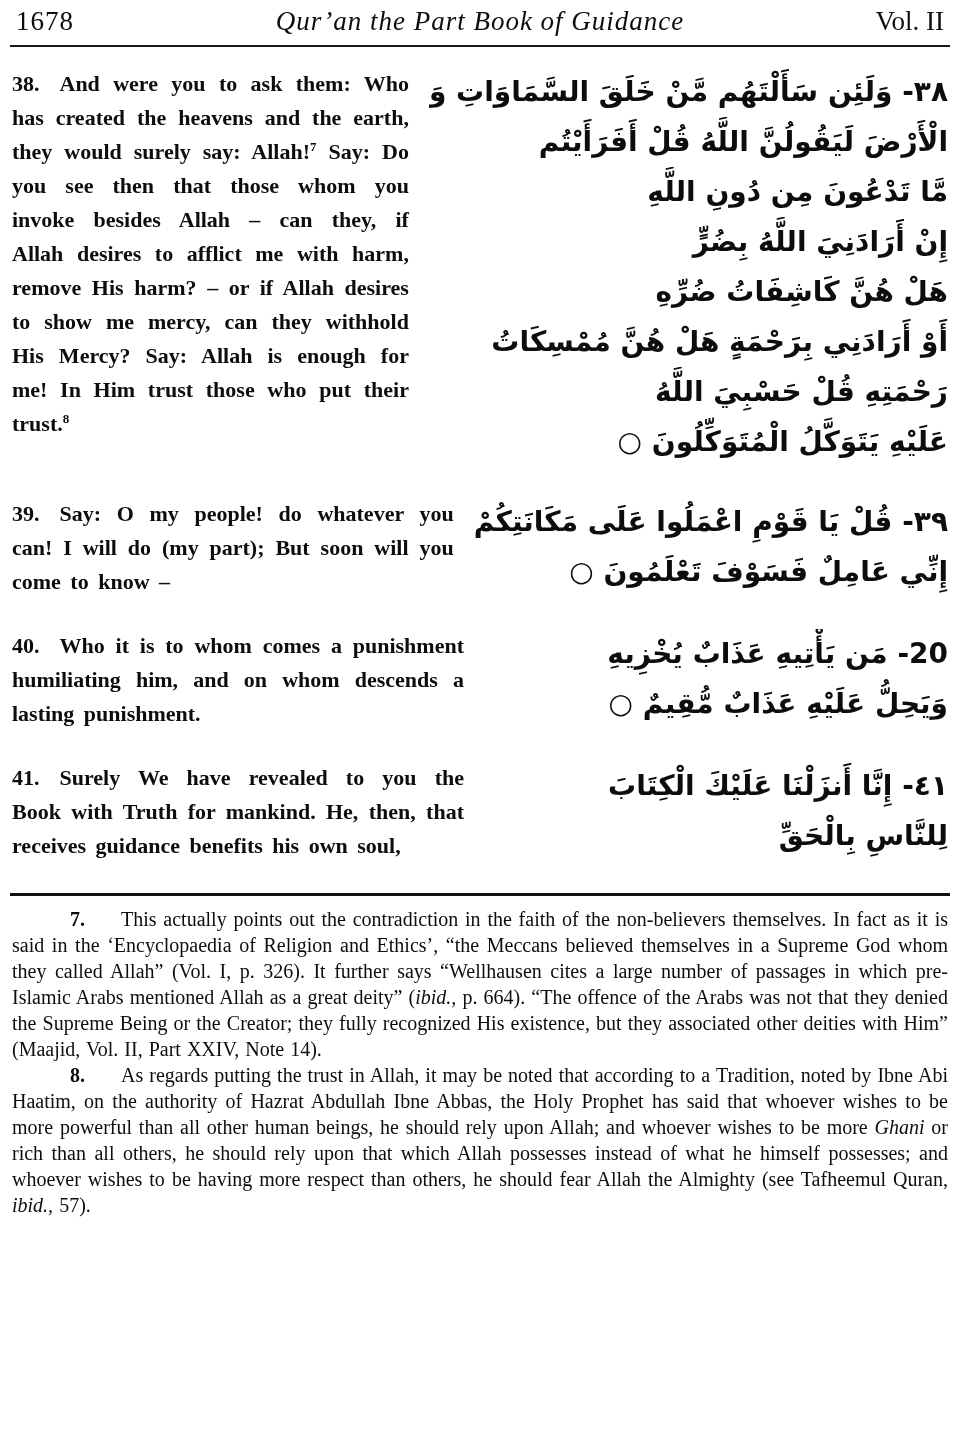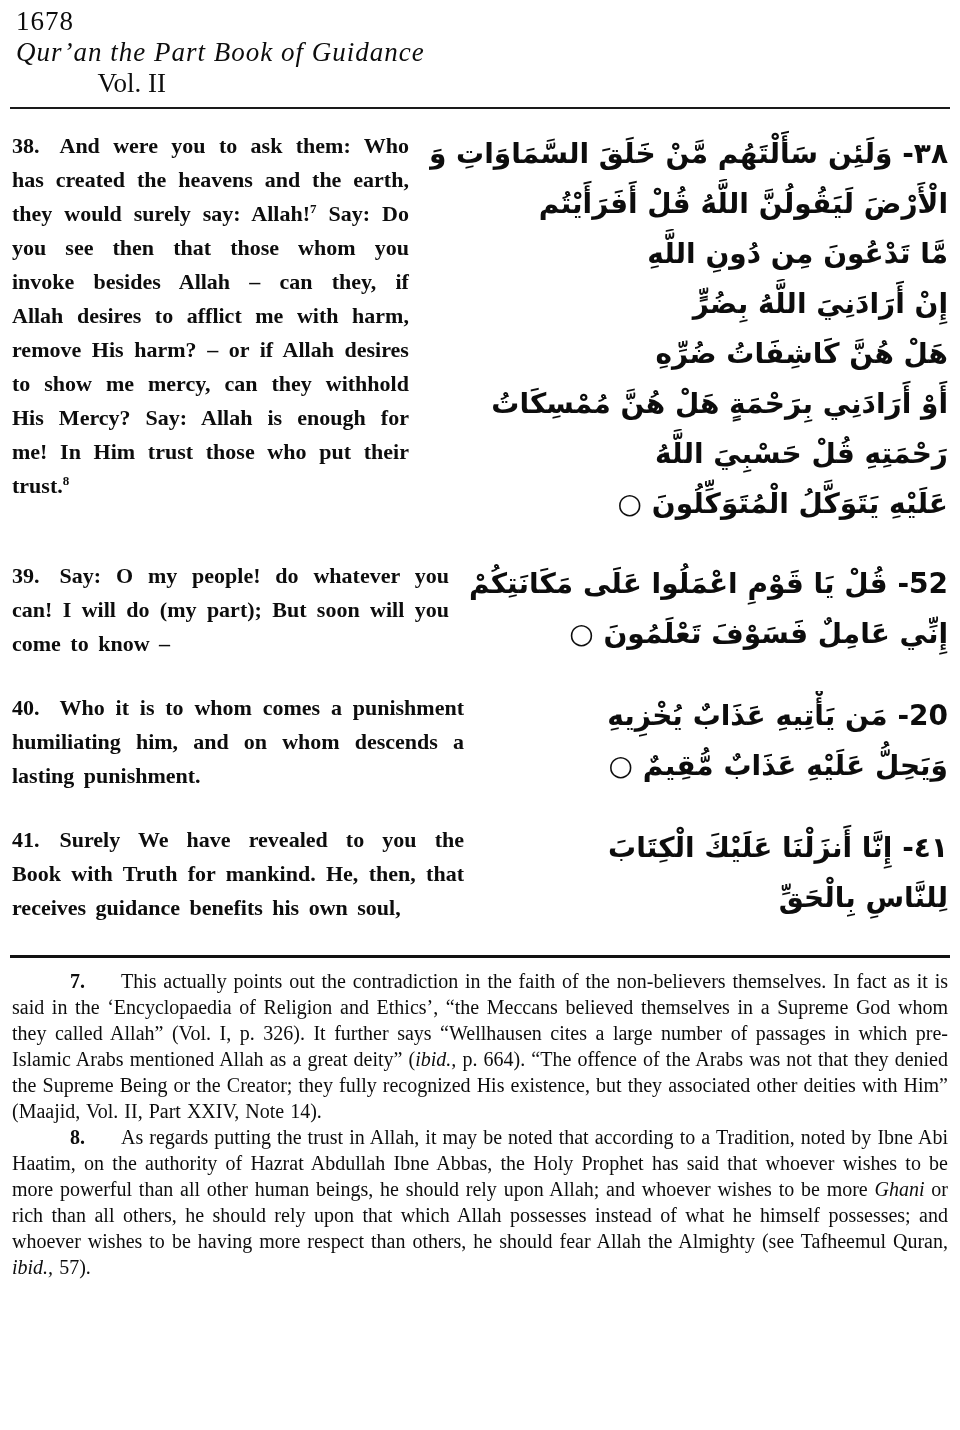--- a/index.html
+++ b/index.html
@@ -7,24 +7,23 @@
   body {
     width: 960px; height: 1430px;
     color: #0d0d0d;
     font-family: "Liberation Serif", serif;
     overflow: hidden;
   }
   .page { padding: 4px 10px 0; }
 
   
   .header {
-    display: flex; align-items: flex-start;
+    display: flex; align-items: center;
     font-size: 27px;
     padding: 2px 6px 6px;
-    flex-direction: column;
   }
   .pagenum { width: 150px; letter-spacing: 1px; }
   .title   { flex: 1; text-align: center; font-style: italic; letter-spacing: 1px; }
   .volume  { width: 150px; text-align: right; }
   .header-rule { border-top: 2px solid #1a1a1a; margin: 2px 0 20px; }
 
   
   .verses { padding: 0 2px; }
   .verse-row { display: flex; gap: 16px; margin-bottom: 30px; }
   .english {
@@ -85,21 +84,21 @@
           <div class="aline">إِنْ أَرَادَنِيَ اللَّهُ بِضُرٍّ</div>
           <div class="aline">هَلْ هُنَّ كَاشِفَاتُ ضُرِّهِ</div>
           <div class="aline">أَوْ أَرَادَنِي بِرَحْمَةٍ هَلْ هُنَّ مُمْسِكَاتُ</div>
           <div class="aline">رَحْمَتِهِ قُلْ حَسْبِيَ اللَّهُ</div>
           <div class="aline">عَلَيْهِ يَتَوَكَّلُ الْمُتَوَكِّلُونَ ○</div>
         </div>
       </div>
       <div class="verse-row">
         <div class="english"><span class="vnum">39.</span>Say: O my people! do whatever you can! I will do (my part); But soon will you come to know –</div>
         <div class="arabic" dir="rtl">
-          <div class="aline">52- قُلْ يَا قَوْمِ اعْمَلُوا عَلَى مَكَانَتِكُمْ</div>
+          <div class="aline">٣٩- قُلْ يَا قَوْمِ اعْمَلُوا عَلَى مَكَانَتِكُمْ</div>
           <div class="aline">إِنِّي عَامِلٌ فَسَوْفَ تَعْلَمُونَ ○</div>
         </div>
       </div>
       <div class="verse-row">
         <div class="english"><span class="vnum">40.</span>Who it is to whom comes a punishment humiliating him, and on whom descends a lasting punishment.</div>
         <div class="arabic" dir="rtl">
           <div class="aline">20- مَن يَأْتِيهِ عَذَابٌ يُخْزِيهِ</div>
           <div class="aline">وَيَحِلُّ عَلَيْهِ عَذَابٌ مُّقِيمٌ ○</div>
         </div>
       </div>

